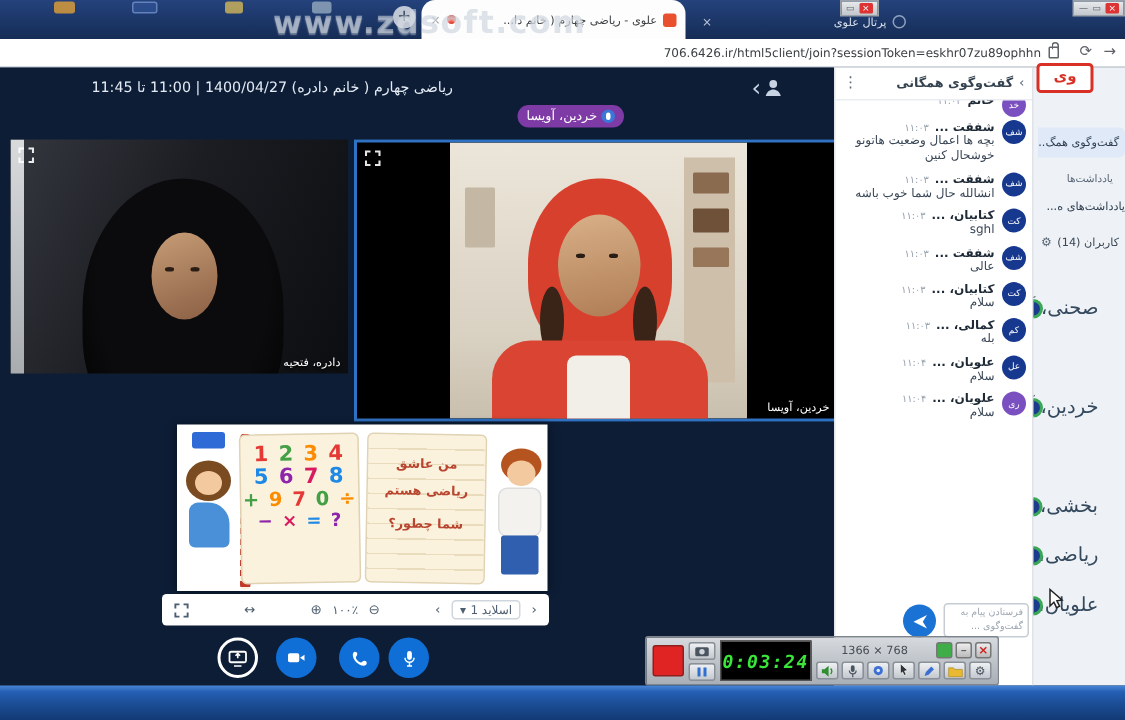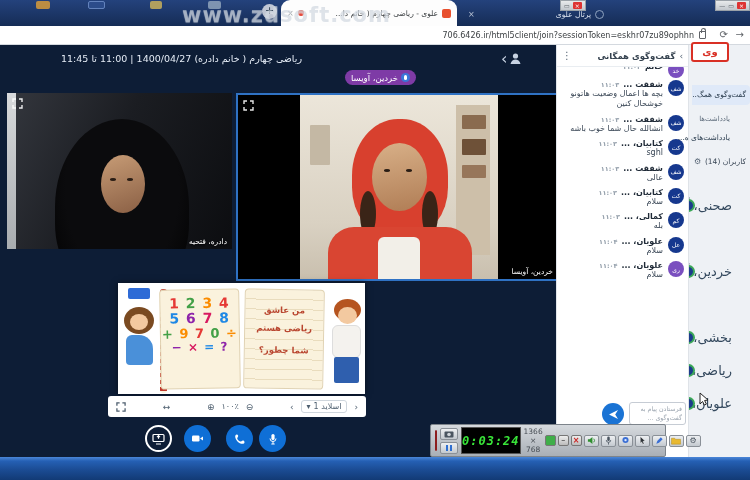--- a/index.html
+++ b/index.html
@@ -93,54 +93,54 @@
   .chathead{height:22px;border-bottom:1px solid #e9edf1;display:flex;align-items:center;padding:0 5px;gap:4px}
   .kebab{color:#5a6878;font-size:10px}
   .chattitle{flex:1;text-align:right;font-size:8.5px;font-weight:bold;color:#35424f;direction:rtl}
   .chevr{color:#5a6878;font-size:9px}
   .msgs{position:absolute;left:0;top:22px;width:132px;height:332px;overflow:hidden;padding:0 5px;direction:rtl}
   .msg{position:relative;padding:4px 21px 1px 0;min-height:18px}
   .avatar{position:absolute;right:0;top:4px;width:16px;height:16px;border-radius:50%;
     background:#16388e;color:#fff;font-size:6px;display:flex;align-items:center;justify-content:center}
   .avatar.purple{background:#7a4fbf}
   .mhead{font-size:8px;color:#1f2a37;font-weight:bold;white-space:nowrap}
-  .mtime{font-size:6.5px;color:#95a0ac;font-weight:bold;margin-right:4px}
+  .mtime{font-size:6.5px;color:#95a0ac;font-weight:normal;margin-right:4px}
   .mtext{font-size:8px;color:#3a4756;line-height:1.3}
   .chatinput{left:72px;top:357px;width:57px;height:23px;border:1px solid #c6ccd4;border-radius:3px;
     font-size:6.3px;color:#9aa4af;direction:rtl;padding:2px 3px;line-height:1.4}
   .sendbtn{left:45px;top:358px;width:22px;height:22px;border-radius:50%;background:#1a73d4;
     display:flex;align-items:center;justify-content:center}
 
   
   .rail{left:688px;top:45px;width:62px;height:412px;background:#eef1f5;border-left:1px solid #dfe3e8;direction:rtl}
   .logo{position:absolute;left:2px;top:-3px;width:38px;height:20px;background:#fff;border:2px solid #d93025;
     border-radius:3px;color:#d93025;font-weight:bold;font-size:10px;text-align:center;line-height:16px}
   .railsel{position:absolute;right:0;top:40px;left:3px;height:20px;background:#dfe9f8;border-radius:0 4px 4px 0;
     font-size:7.5px;color:#2c3e50;line-height:20px;padding-right:4px;white-space:nowrap;overflow:hidden}
-  .railhdr{position:absolute;right:20px;font-size:7px;color:#5a6878;white-space:nowrap}
-  .railitem{position:absolute;right:20px;font-size:7.5px;color:#2c3e50;white-space:nowrap}
+  .railhdr{position:absolute;right:8px;font-size:7px;color:#5a6878;white-space:nowrap}
+  .railitem{position:absolute;right:0;font-size:7.5px;color:#2c3e50;white-space:nowrap}
   .usershdr{position:absolute;right:4px;left:3px;font-size:7.5px;color:#3a4756;display:flex;align-items:center}
   .gear{margin-left:2px;color:#5a6878;font-size:8px}
   .urow{position:absolute;right:15px;left:0;height:26px;font-size:13px;color:#34495e;
     line-height:26px;padding-right:3px;white-space:nowrap;overflow:hidden}
   .uava{position:absolute;left:-7px;top:6px;width:13px;height:13px;border-radius:50%;
     background:#1b3c8c;border:2px solid #3aa757}
 
   
   .rec{left:430px;top:424px;width:236px;height:33px;background:linear-gradient(#d6dade,#a9afb6);
     border:1px solid #7d848b;border-radius:2px;display:flex;align-items:center;gap:3px;padding:0 4px;z-index:40}
   .stopbtn{width:21px;height:21px;background:#e02424;border:1px solid #8d1f1f;border-radius:2px}
   .minicol{display:flex;flex-direction:column;gap:2px}
   .minibtn{width:18px;height:12px;background:linear-gradient(#eef0f2,#c3c9cf);border:1px solid #8a9097;
     border-radius:2px;display:flex;align-items:center;justify-content:center}
   .pauseg{display:flex;gap:1.5px}.pauseg i{width:2.5px;height:6px;background:#2f6fd0}
   .lcd{width:62px;height:27px;background:#000;border:1px solid #555;color:#39e639;
     font-family:"DejaVu Sans Mono",monospace;font-size:12px;font-weight:bold;letter-spacing:1px;
     display:flex;align-items:center;justify-content:center;font-style:italic}
-  .reccluster{display:flex;flex-direction:row;gap:2px;flex:1}
+  .reccluster{display:flex;flex-direction:column;gap:2px;flex:1}
   .recrow{display:flex;align-items:center;gap:2px}
   .res{flex:1;text-align:center;font-size:7.5px;color:#464c53}
   .sq{width:11px;height:11px;border-radius:2px;border:1px solid #777}
   .sqg{background:#3fae49}.sqm{background:linear-gradient(#eee,#bbb);color:#333;font-size:8px;line-height:9px;text-align:center}
   .sqx{background:linear-gradient(#eee,#bbb);color:#c22;font-size:8px;line-height:10px;text-align:center;font-weight:bold}
 
   
   .taskbar{left:0;top:457px;width:750px;height:23px;
     background:linear-gradient(#4a86d8 0%,#2560b4 18%,#1b4c94 55%,#123a75 100%);z-index:45}
   .tico{top:459.5px;width:26px;height:19px;border-radius:2px;display:flex;align-items:center;justify-content:center}

